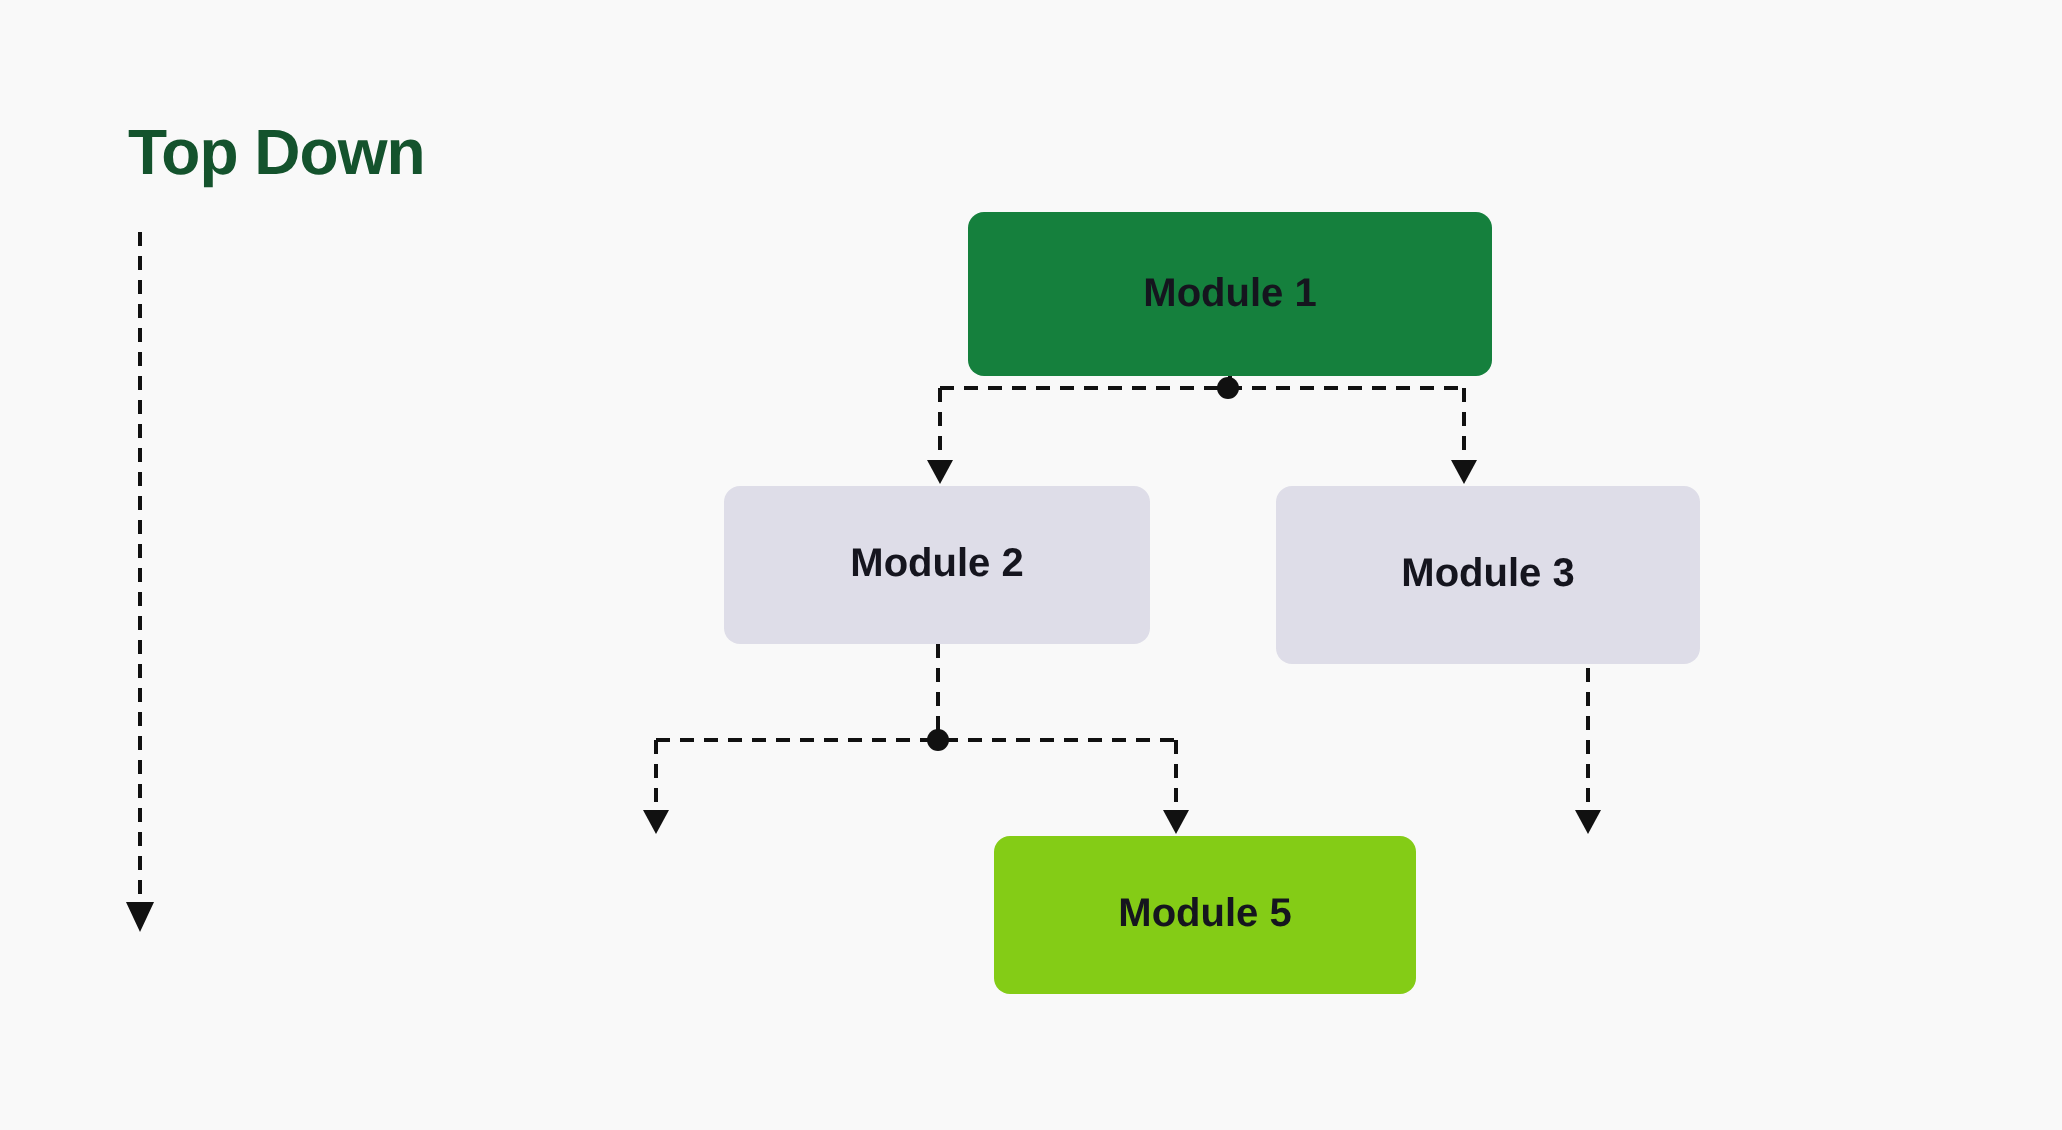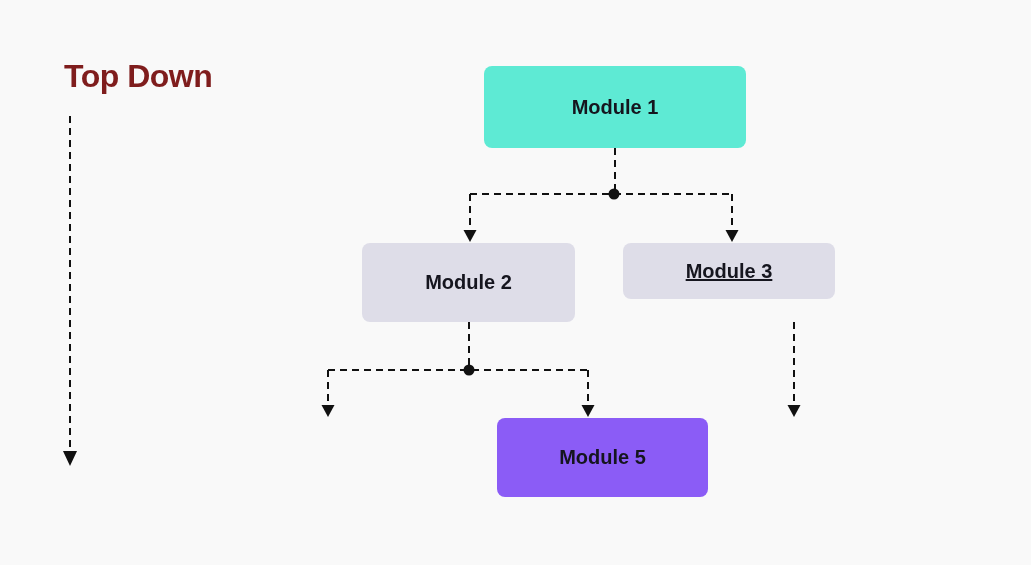--- a/index.html
+++ b/index.html
@@ -16,21 +16,21 @@
     overflow: hidden;
   }
   .title {
     position: absolute;
     left: 64px;
     top: 58px;
     margin: 0;
     font-size: 32px;
     font-weight: 700;
     letter-spacing: -0.5px;
-    color: #7f1d1d;
+    color: #14532d;
   }
   .connectors {
     position: absolute;
     left: 0;
     top: 0;
     width: 1031px;
     height: 565px;
     pointer-events: none;
   }
   .connectors line {
@@ -48,21 +48,21 @@
     display: flex;
     align-items: center;
     justify-content: center;
     border-radius: 8px;
     font-size: 20px;
     font-weight: 700;
     color: #15151e;
   }
   .node-1 { left: 484px; top:  66px; width: 262px; height: 82px; }
   .node-2 { left: 362px; top: 243px; width: 213px; height: 79px; }
-  .node-3 { left: 623px; top: 243px; width: 212px; height: 56px; text-decoration: underline; }
+  .node-3 { left: 638px; top: 243px; width: 212px; height: 89px; }
   .node-4 { left: 255px; top: 418px; width: 212px; height: 79px; }
   .node-5 { left: 497px; top: 418px; width: 211px; height: 79px; }
   .node-6 { left: 733px; top: 418px; width: 211px; height: 79px; }
 </style>
 </head>
 <body>
 
 <div class="canvas">
 
   <h1 class="title">Top Down</h1>
@@ -93,26 +93,26 @@
       <line x1="588" y1="370" x2="588" y2="406"></line>
       <polygon points="581.5,405 594.5,405 588,417"></polygon>
     </g>
 
     <g>
       <line x1="794" y1="322" x2="794" y2="406"></line>
       <polygon points="787.5,405 800.5,405 794,417"></polygon>
     </g>
   </svg>
 
-  <div class="node node-1" style="background: #5eead4;">
+  <div class="node node-1" style="background: #15803d; margin-top: 40px;">
     <span>Module 1</span>
   </div>
   <div class="node node-2" style="background: rgb(222, 221, 232);">
     <span>Module 2</span>
   </div>
   <div class="node node-3" style="background: rgb(222, 221, 232);">
     <span>Module 3</span>
   </div>
-  <div class="node node-5" style="background: #8b5cf6;">
+  <div class="node node-5" style="background: #84cc16;">
     <span>Module 5</span>
   </div>
 
 </div>
 
 </body></html>

